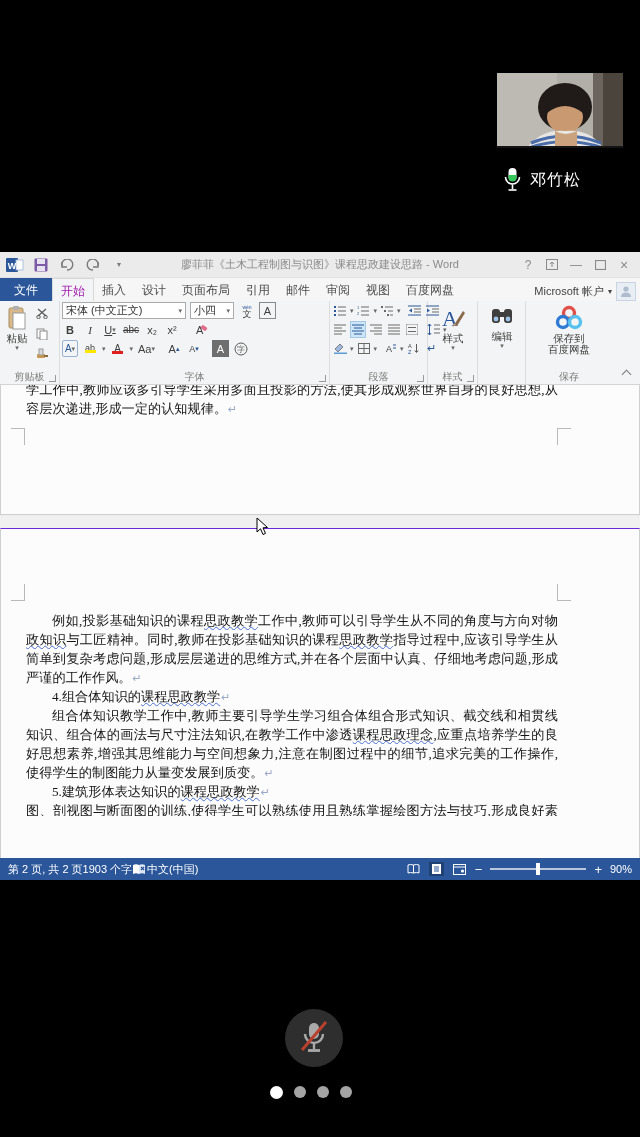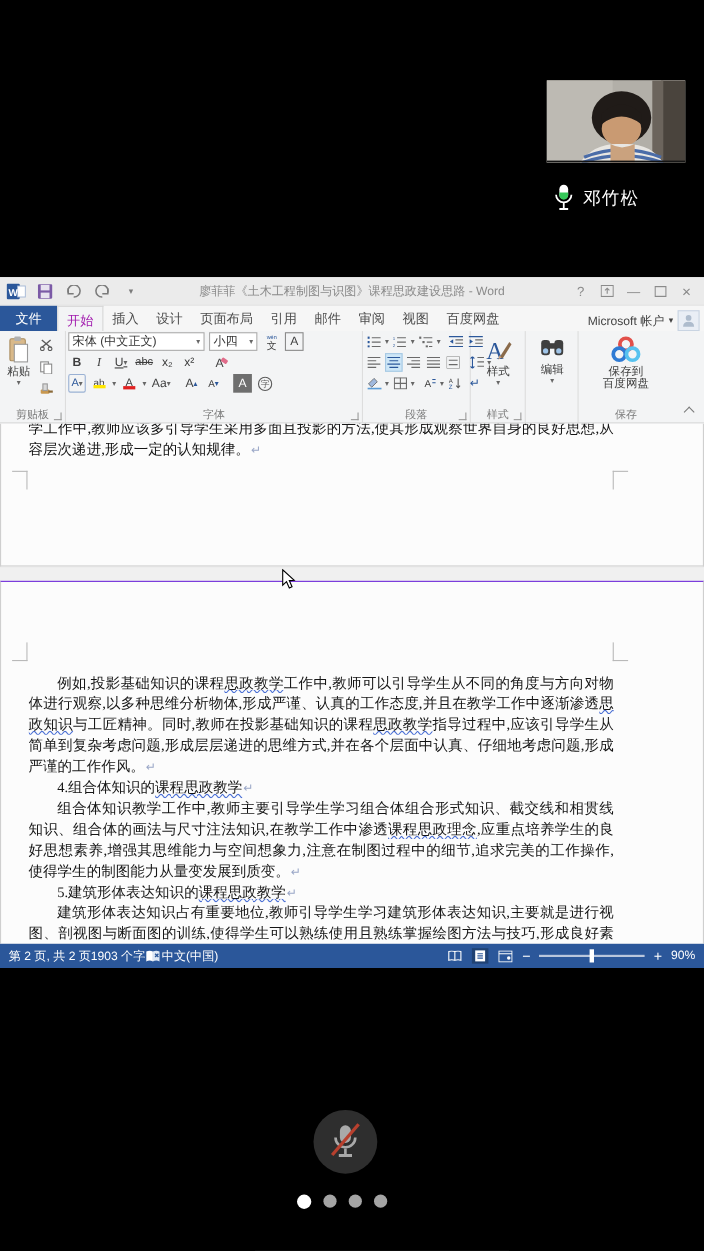--- a/index.html
+++ b/index.html
@@ -527,31 +527,29 @@
         <span class="cmark cm-tr1" style="left:556px;top:43px;"></span>
       </div>
 
       <div id="pagegap"></div>
 
       <div id="page2" class="page">
         <span class="cmark cm-bl2" style="left:10px;top:55px;"></span>
         <span class="cmark cm-br2" style="left:556px;top:55px;"></span>
         <div id="p2lines">
             <div class="docline indent just"><span>例如,投影基础知识的课程</span><span class="wavy">思政教学</span><span>工作中,教师可以引导学生从不同的角度与方向对物</span></div>
-            <div class="docline just"><span>体进行观察,以多种思维分析物体,形成严谨、认真的工作态度,并且在教学工作中逐渐渗透</span><span class="wavy">思</span></div>
             <div class="docline just"><span class="wavy">政知识</span><span>与工匠精神。同时,教师在投影基础知识的课程</span><span class="wavy">思政教学</span><span>指导过程中,应该引导学生从</span></div>
             <div class="docline just"><span>简单到复杂考虑问题,形成层层递进的思维方式,并在各个层面中认真、仔细地考虑问题,形成</span></div>
             <div class="docline"><span>严谨的工作作风。</span><span class="pmark">↵</span></div>
             <div class="docline indent"><span>4.组合体知识的</span><span class="wavy">课程思政教学</span><span class="pmark">↵</span></div>
             <div class="docline indent just"><span>组合体知识教学工作中,教师主要引导学生学习组合体组合形式知识、截交线和相贯线</span></div>
             <div class="docline just"><span>知识、组合体的画法与尺寸注法知识,在教学工作中渗透</span><span class="wavy">课程思政理念</span><span>,应重点培养学生的良</span></div>
             <div class="docline just"><span>好思想素养,增强其思维能力与空间想象力,注意在制图过程中的细节,追求完美的工作操作,</span></div>
             <div class="docline"><span>使得学生的制图能力从量变发展到质变。</span><span class="pmark">↵</span></div>
             <div class="docline indent"><span>5.建筑形体表达知识的</span><span class="wavy">课程思政教学</span><span class="pmark">↵</span></div>
-            <div class="docline indent just"><span>建筑形体表达知识占有重要地位,教师引导学生学习建筑形体表达知识,主要就是进行视</span></div>
             <div class="docline just" style="height: 15px; overflow: hidden;"><span>图、剖视图与断面图的训练,使得学生可以熟练使用且熟练掌握绘图方法与技巧,形成良好素</span></div>
           </div>
       </div>
 
       <div id="mcursor">
         <svg width="13" height="19" viewBox="0 0 13 19">
             <path d="M1 1 L1 15 L4.5 11.8 L7 17.5 L9.5 16.4 L7 10.8 L11.5 10.5 Z" fill="#fff" stroke="#000" stroke-width="1"></path>
           </svg>
       </div>
     </div>

